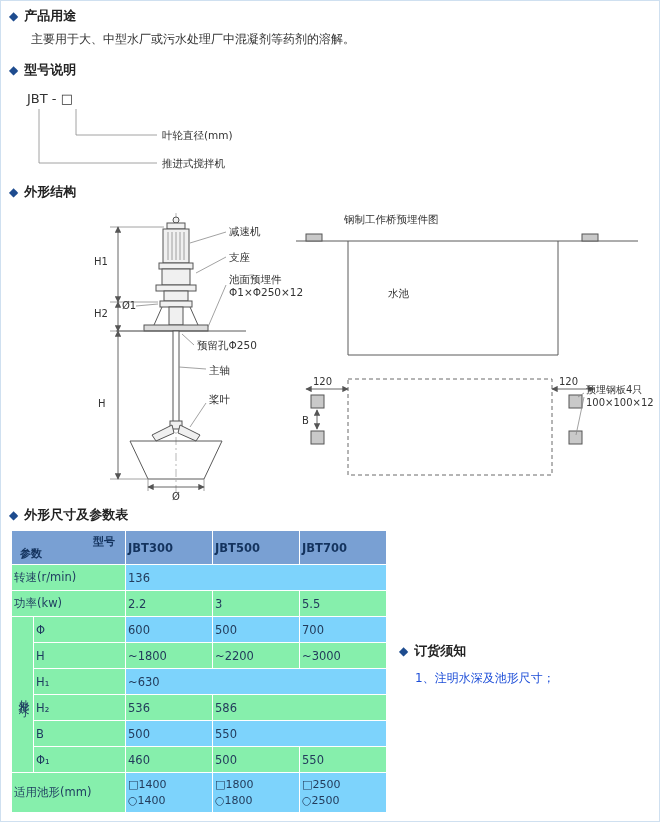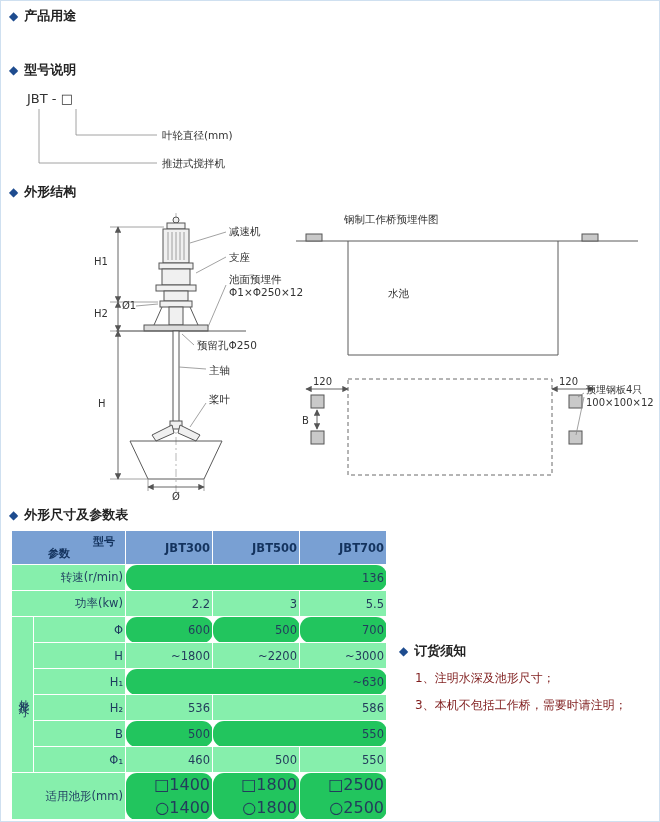--- a/index.html
+++ b/index.html
@@ -19,51 +19,52 @@
   .dash{ stroke:#6a6a6a; stroke-width:1; fill:none; stroke-dasharray:4 3; }
   .cl  { stroke:#9a9a9a; stroke-width:0.7; fill:none; stroke-dasharray:8 3 2 3; }
   .part{ fill:#f0f0f0; stroke:#555; stroke-width:1; }
   .plate{ fill:#c9c9c9; stroke:#555; stroke-width:1; }
   .dim { stroke:#555; stroke-width:0.9; fill:none;
          marker-start:url(#arr); marker-end:url(#arr); }
   .lbl { font-size:10.5px; fill:#333; }
   .lbl-s { font-size:10px; fill:#333; }
 
   table.spec { position:absolute; left:10px; top:529px; border-collapse:collapse;
-               table-layout:fixed; width:375px; text-align:right;
+               table-layout:fixed; width:375px; text-align:left;
                font-size:11.5px; color:#1d3a5f; }
   table.spec td { border:1px solid #fff; height:26px; padding:0 2px;
                   vertical-align:middle; background:#86efac; }
   tr.head td { background:#79a0d3; height:34px; font-weight:bold; color:#14335e; }
   td.lab  { background:#a9c4e3; }
   td.grp  { background:#a9c4e3; }
-  tr.alt td.val { background:#22c55e;border-radius:11px; }
+  tr.alt td.val { background:#7dd3fc; }
   td.val  { color:#233c5c; }
   td.corner { position:relative; padding:0;
     background-image:linear-gradient(to bottom right,
       rgba(0,0,0,0) 49.3%, #fff 49.3%, #fff 50.7%, rgba(0,0,0,0) 50.7%); }
   td.corner .t { position:absolute; top:3px;  right:10px; font-size:11px; }
-  td.corner .b { position:absolute; bottom:3px; left:8px; font-size:11px;margin-left:28px; }
+  td.corner .b { position:absolute; bottom:3px; left:8px; font-size:11px; }
   .vert { writing-mode:vertical-lr; text-orientation:upright; letter-spacing:2px;
           font-size:11px; margin:0 auto; }
   tr.pool td { height:40px; }
-  tr.pool .pv { line-height:1.45; font-size:16px; }
+  tr.pool .pv { line-height:1.45; font-size:11px; }
 
   .order { position:absolute; left:398px; top:641px; width:256px; }
-  .order .item { font-size:12px; color:#7f1d1d; margin:9px 0 0 16px; line-height:1.5; }
+  .order .item { font-size:12px; color:#1d4ed8; margin:9px 0 0 16px; line-height:1.5; }
 </style>
 </head>
 <body>
 
 <div class="page">
 
   <div class="heading" style="top:6px;left:8px">
     <span class="dia">◆</span>
     <span>产品用途</span>
   </div>
+  <div class="body-text" style="top:30px;left:30px">主要用于大、中型水厂或污水处理厂中混凝剂等药剂的溶解。</div>
 
   <div class="heading" style="top:60px;left:8px">
     <span class="dia">◆</span>
     <span>型号说明</span>
   </div>
   <svg style="left:18px;top:86px" width="300" height="92">
     <text x="8" y="16" font-size="13">JBT - □</text>
     <polyline class="thin" points="57,22 57,48 138,48"></polyline>
     <polyline class="thin" points="20,22 20,76 138,76"></polyline>
     <text x="143" y="52" class="lbl">叶轮直径(mm)</text>
@@ -258,16 +259,15 @@
     </tr>
   </tbody>
     </table>
 
   <div class="order">
     <div class="heading" style="position:static">
       <span class="dia">◆</span>
       <span>订货须知</span>
     </div>
     <div class="item">1、注明水深及池形尺寸；</div>
-    <div class="item">3、本机不包括工作桥，需要时请注明；</div>
   </div>
 
 </div>
 
 </body></html>

